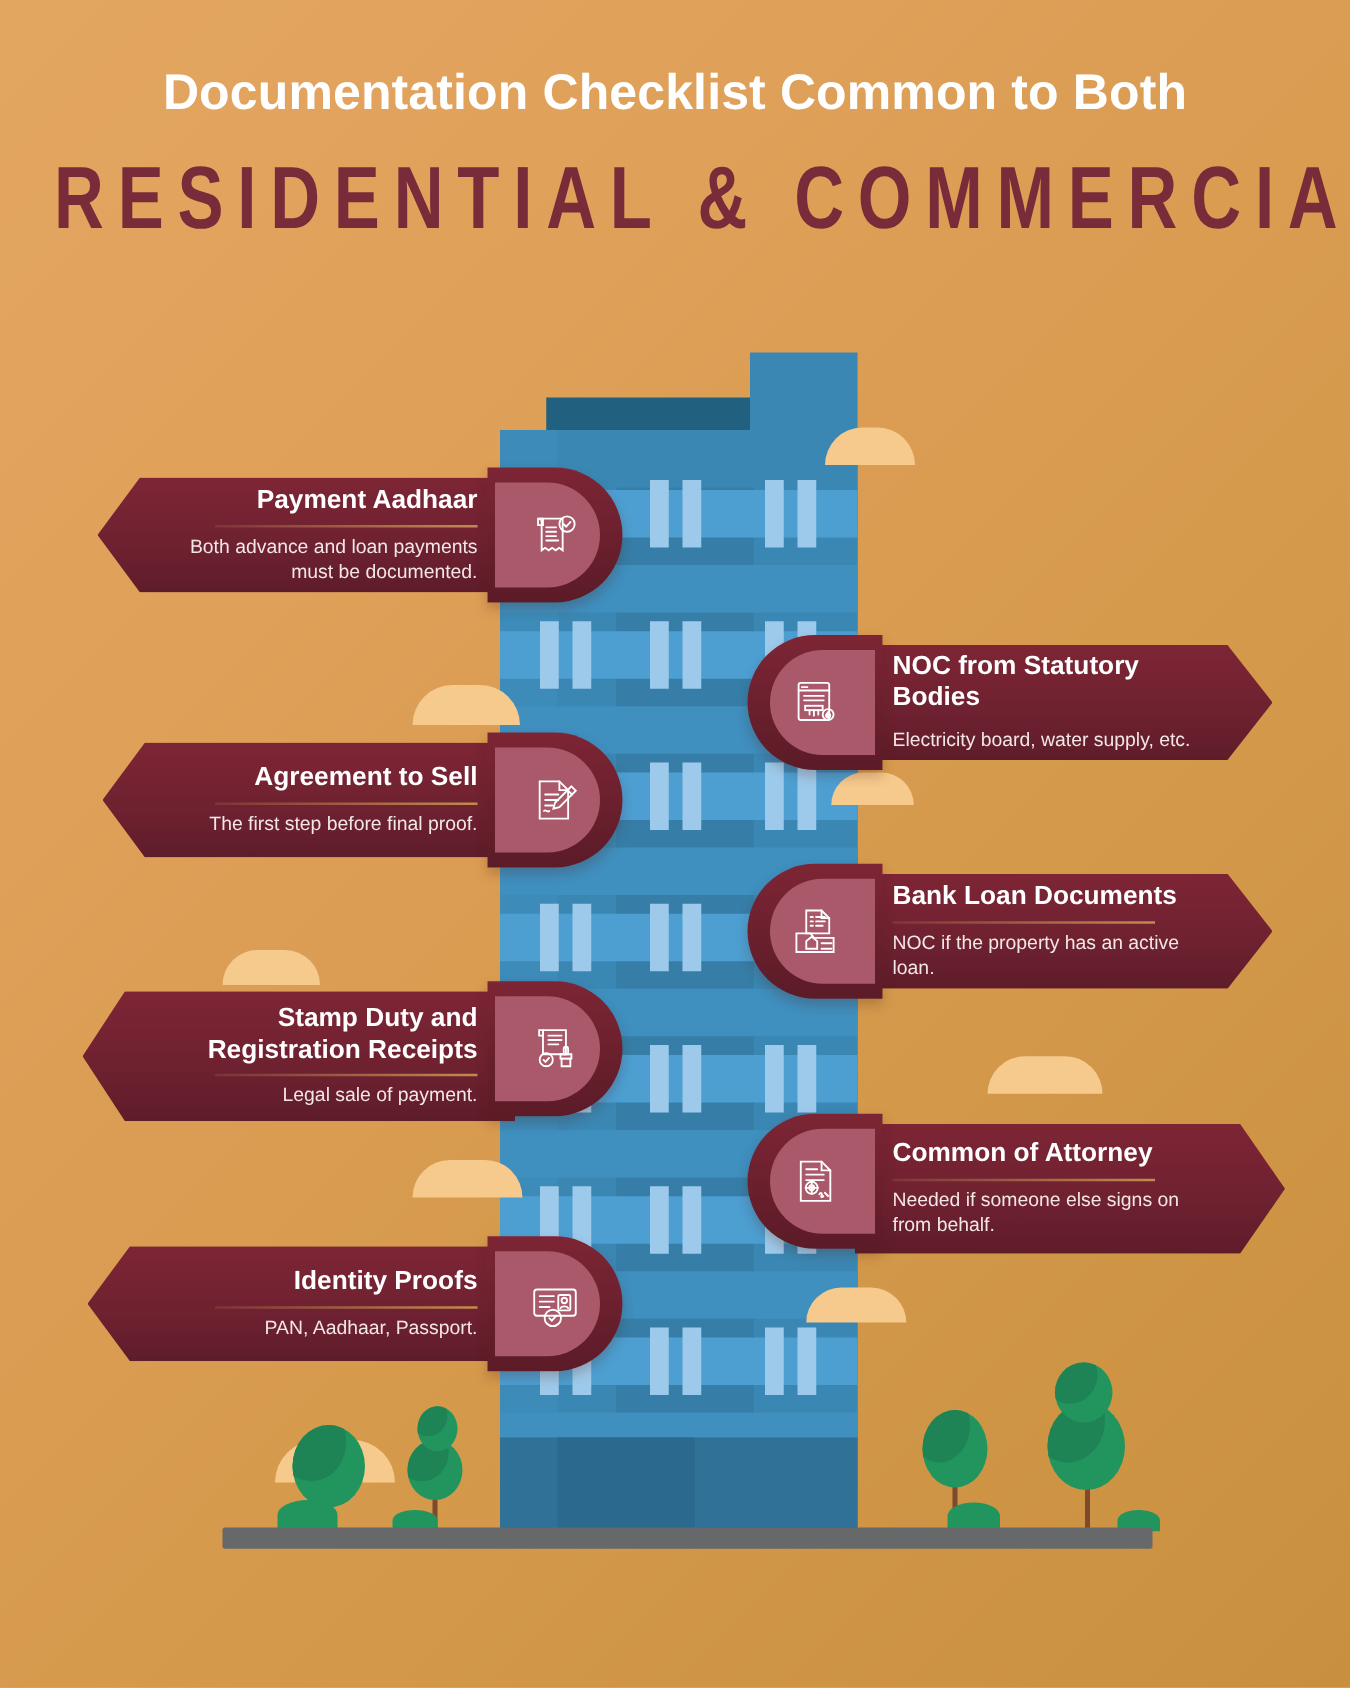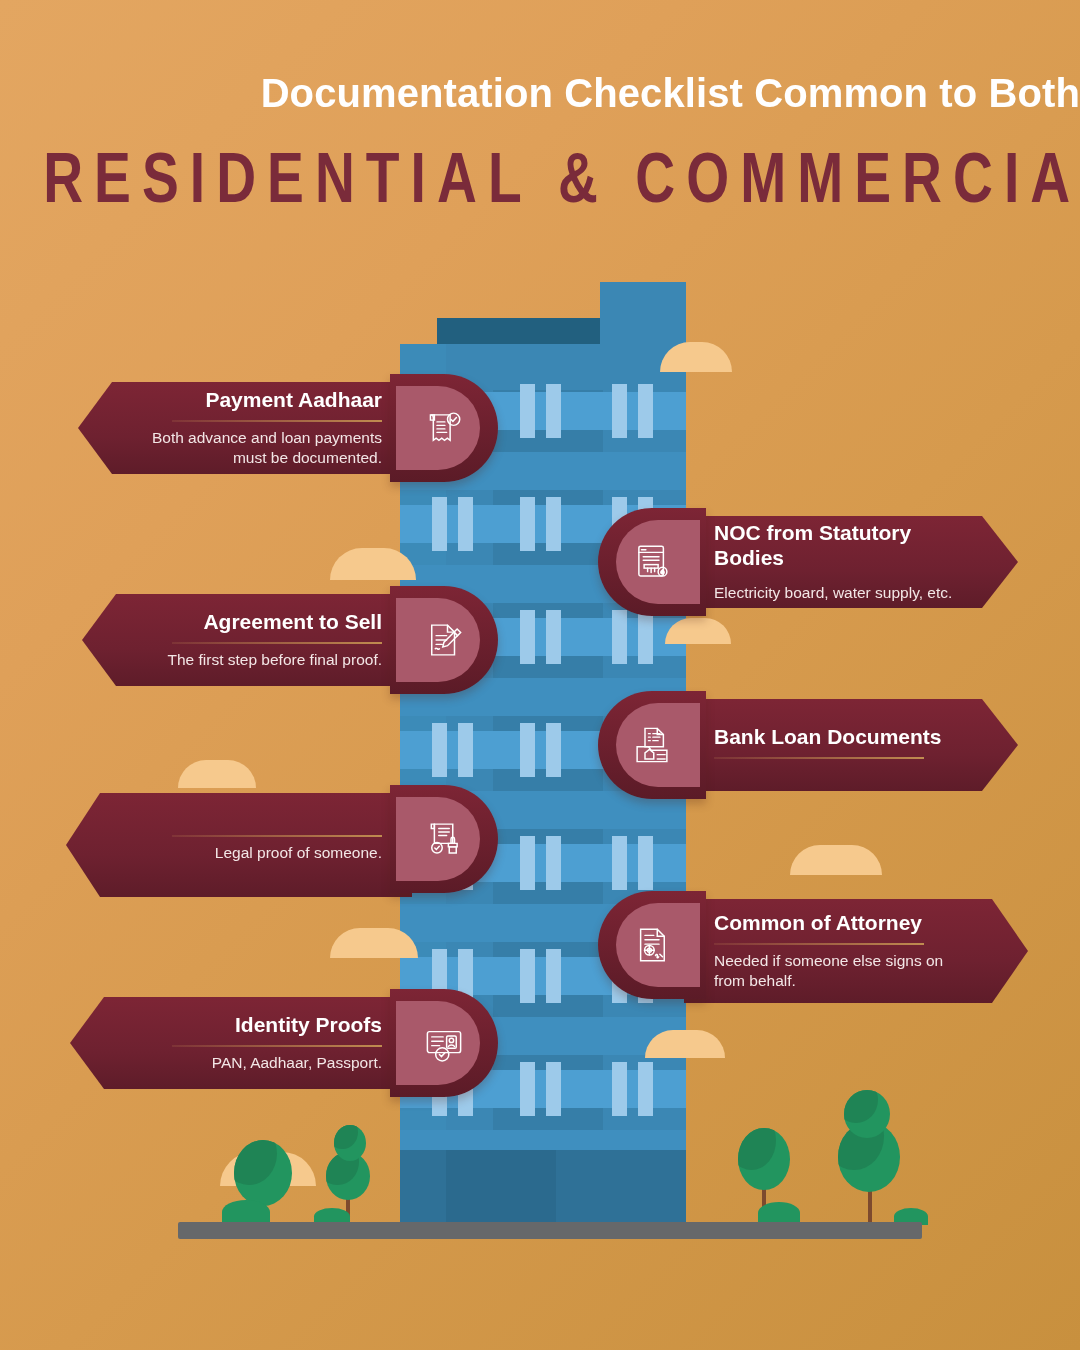--- a/index.html
+++ b/index.html
@@ -13,27 +13,26 @@
   #poster {
     position:relative;
     width:1080px; height:1350px;
     background:linear-gradient(135deg,#e3a661 0%, #dfa059 28%, #d69a4d 58%, #c8903e 100%);
     overflow:hidden;
   }
 
   
   .header { position:absolute; top:0; left:0; width:1080px; text-align:center; z-index:40; }
   .title-main {
-    margin-top:71px;
+    margin-top:52px;
     color:#ffffff;
     font-size:40px;
     font-weight:bold;
     letter-spacing:0.1px;
     line-height:1.12;
-    text-align:right;
   }
   .title-sub {
     margin-top:32px;
     color:#7a2b3a;
     font-size:60px;
     font-weight:bold;
     letter-spacing:12px;
     transform:scaleX(0.92) scaleY(1.18);
     transform-origin:center center;
     line-height:1;
@@ -314,41 +313,44 @@
               <path d="M39 11.5l4 4-15 15-5.4 1.4L24 26.5z"></path>
               <path d="M35.5 15l4 4"></path>
             </svg>
           </div>
         </div>
       </div>
       <div class="callout right" style="top: 699px; left: 598px; width: 420px;">
         <div class="banner">
           <div class="c-title">Bank Loan Documents</div>
           <div class="c-rule"></div>
+          <div class="c-desc">NOC if the property has an active loan.</div>
         </div>
         <div class="badge">
           <div class="badge-outer"></div>
           <div class="badge-inner"></div>
           <div class="badge-icon">
             <svg viewBox="0 0 48 48" fill="none" stroke="#fff" stroke-width="1.7" stroke-linecap="round">
               <path d="M16 5h14l7 7v14H16z"></path>
               <path d="M30 5v7h7"></path>
               <path d="M20 11h2M20 15h2M20 19h2"></path>
               <path d="M25 11h8M25 15h8M25 19h6"></path>
               <path d="M7 26h13l3 4h18v13H7z"></path>
               <path d="M16 40v-7l5-4 5 4v7z"></path>
               <path d="M30 35h9M30 40h9"></path>
             </svg>
           </div>
         </div>
       </div>
       <div class="callout left tall" style="top: 793px; left: 66px; width: 432px;">
         <div class="banner">
-          <div class="c-rule"></div>
-          <div class="c-desc">Legal proof of someone.</div>
+          <div class="c-title">Stamp Duty and
+Registration Receipts</div>
+          <div class="c-rule"></div>
+          <div class="c-desc">Legal sale of payment.</div>
         </div>
         <div class="badge">
           <div class="badge-outer"></div>
           <div class="badge-inner"></div>
           <div class="badge-icon">
             <svg viewBox="0 0 48 48" fill="none" stroke="#fff" stroke-width="1.7" stroke-linecap="round">
               <path d="M13 7h21v22H13z"></path>
               <path d="M9.5 7H13v5H9.5z"></path>
               <path d="M18 12h12M18 16h12M18 20h9"></path>
               <circle cx="16" cy="34" r="6"></circle>

